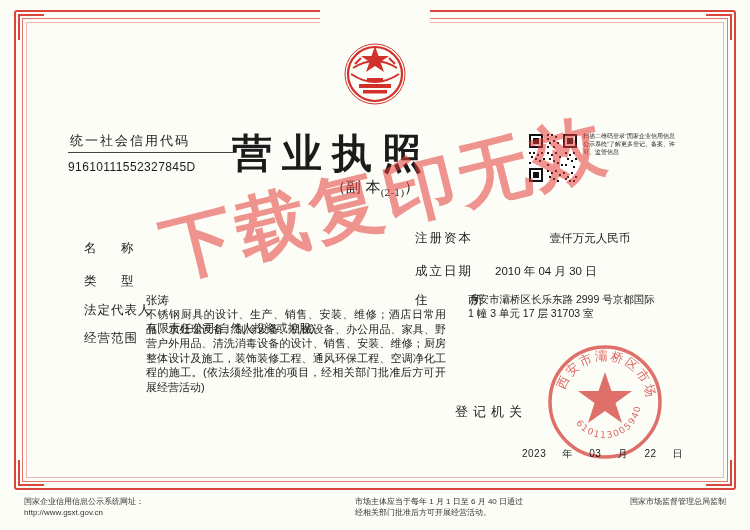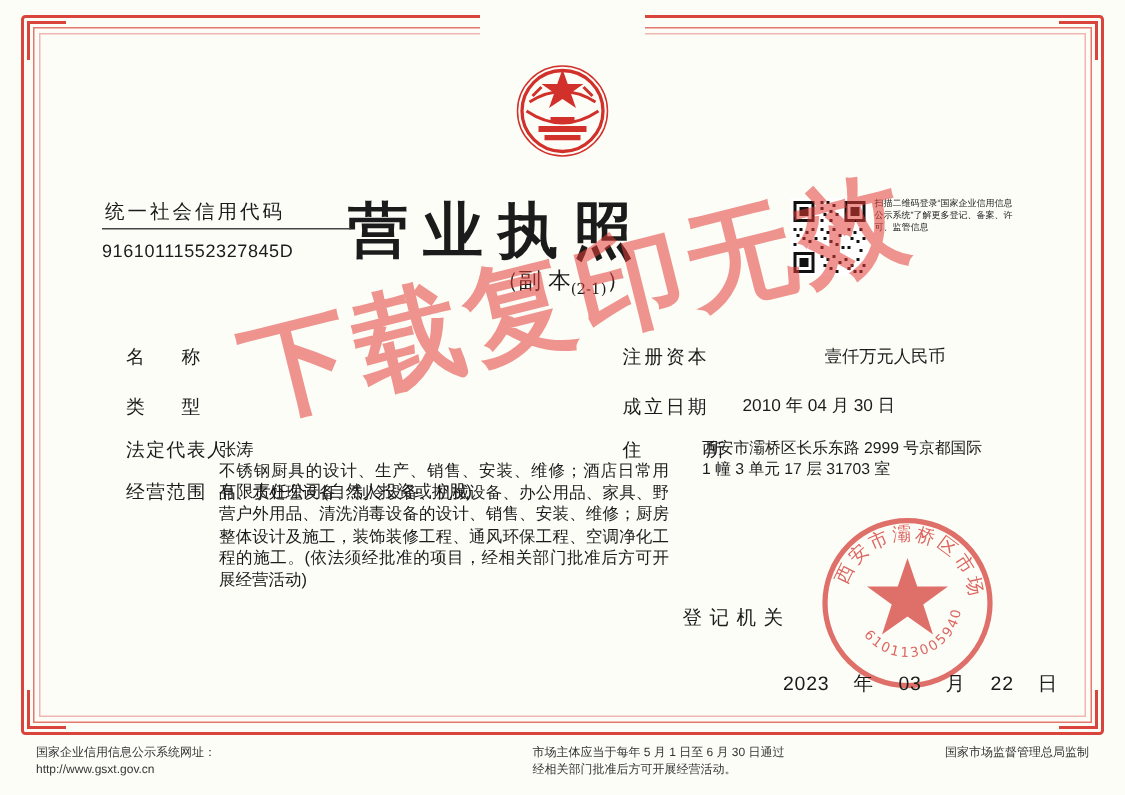--- a/index.html
+++ b/index.html
@@ -131,20 +131,21 @@
     width: 92px;
     font-size: 6px;
     line-height: 8px;
     color: #1b1b1b;
   }
   .f-label {
     position: absolute;
     font-size: 12.5px;
     color: #1b1b1b;
     letter-spacing: 6px;
+    margin-top: 10px;
   }
   .f-value {
     position: absolute;
     font-size: 11.5px;
     color: #1b1b1b;
     line-height: 16px;
   }
   .f-label-r {
     position: absolute;
     font-size: 12.5px;
@@ -167,21 +168,21 @@
   .registrar {
     position: absolute;
     left: 455px; top: 403px;
     font-size: 13px;
     letter-spacing: 5px;
     color: #1b1b1b;
   }
   .date-line {
     position: absolute;
     left: 522px; top: 447px;
-    font-size: 13px;
+    font-size: 10px;
     color: #1b1b1b;
     letter-spacing: 1px;
     text-align: center;
   }
   .date-line span.num { letter-spacing: 0.5px; }
   .date-line .gap { display: inline-block; width: 16px; }
 
   
   .seal {
     position: absolute;
@@ -382,21 +383,21 @@
   </div>
 
   <div class="watermark">下载复印无效</div>
 
   <div class="footer">
     <div class="footer-left">
       <div>国家企业信用信息公示系统网址：</div>
       <div>http://www.gsxt.gov.cn</div>
     </div>
     <div class="footer-center">
-      <div>市场主体应当于每年 5 月 1 日至 6 月 30 日通过</div>
+      <div>市场主体应当于每年 1 月 1 日至 6 月 40 日通过</div>
       <div>经相关部门批准后方可开展经营活动。</div>
     </div>
     <div class="footer-right">
       <div>国家市场监督管理总局监制</div>
     </div>
   </div>
 
 </div>
 
 </body></html>

